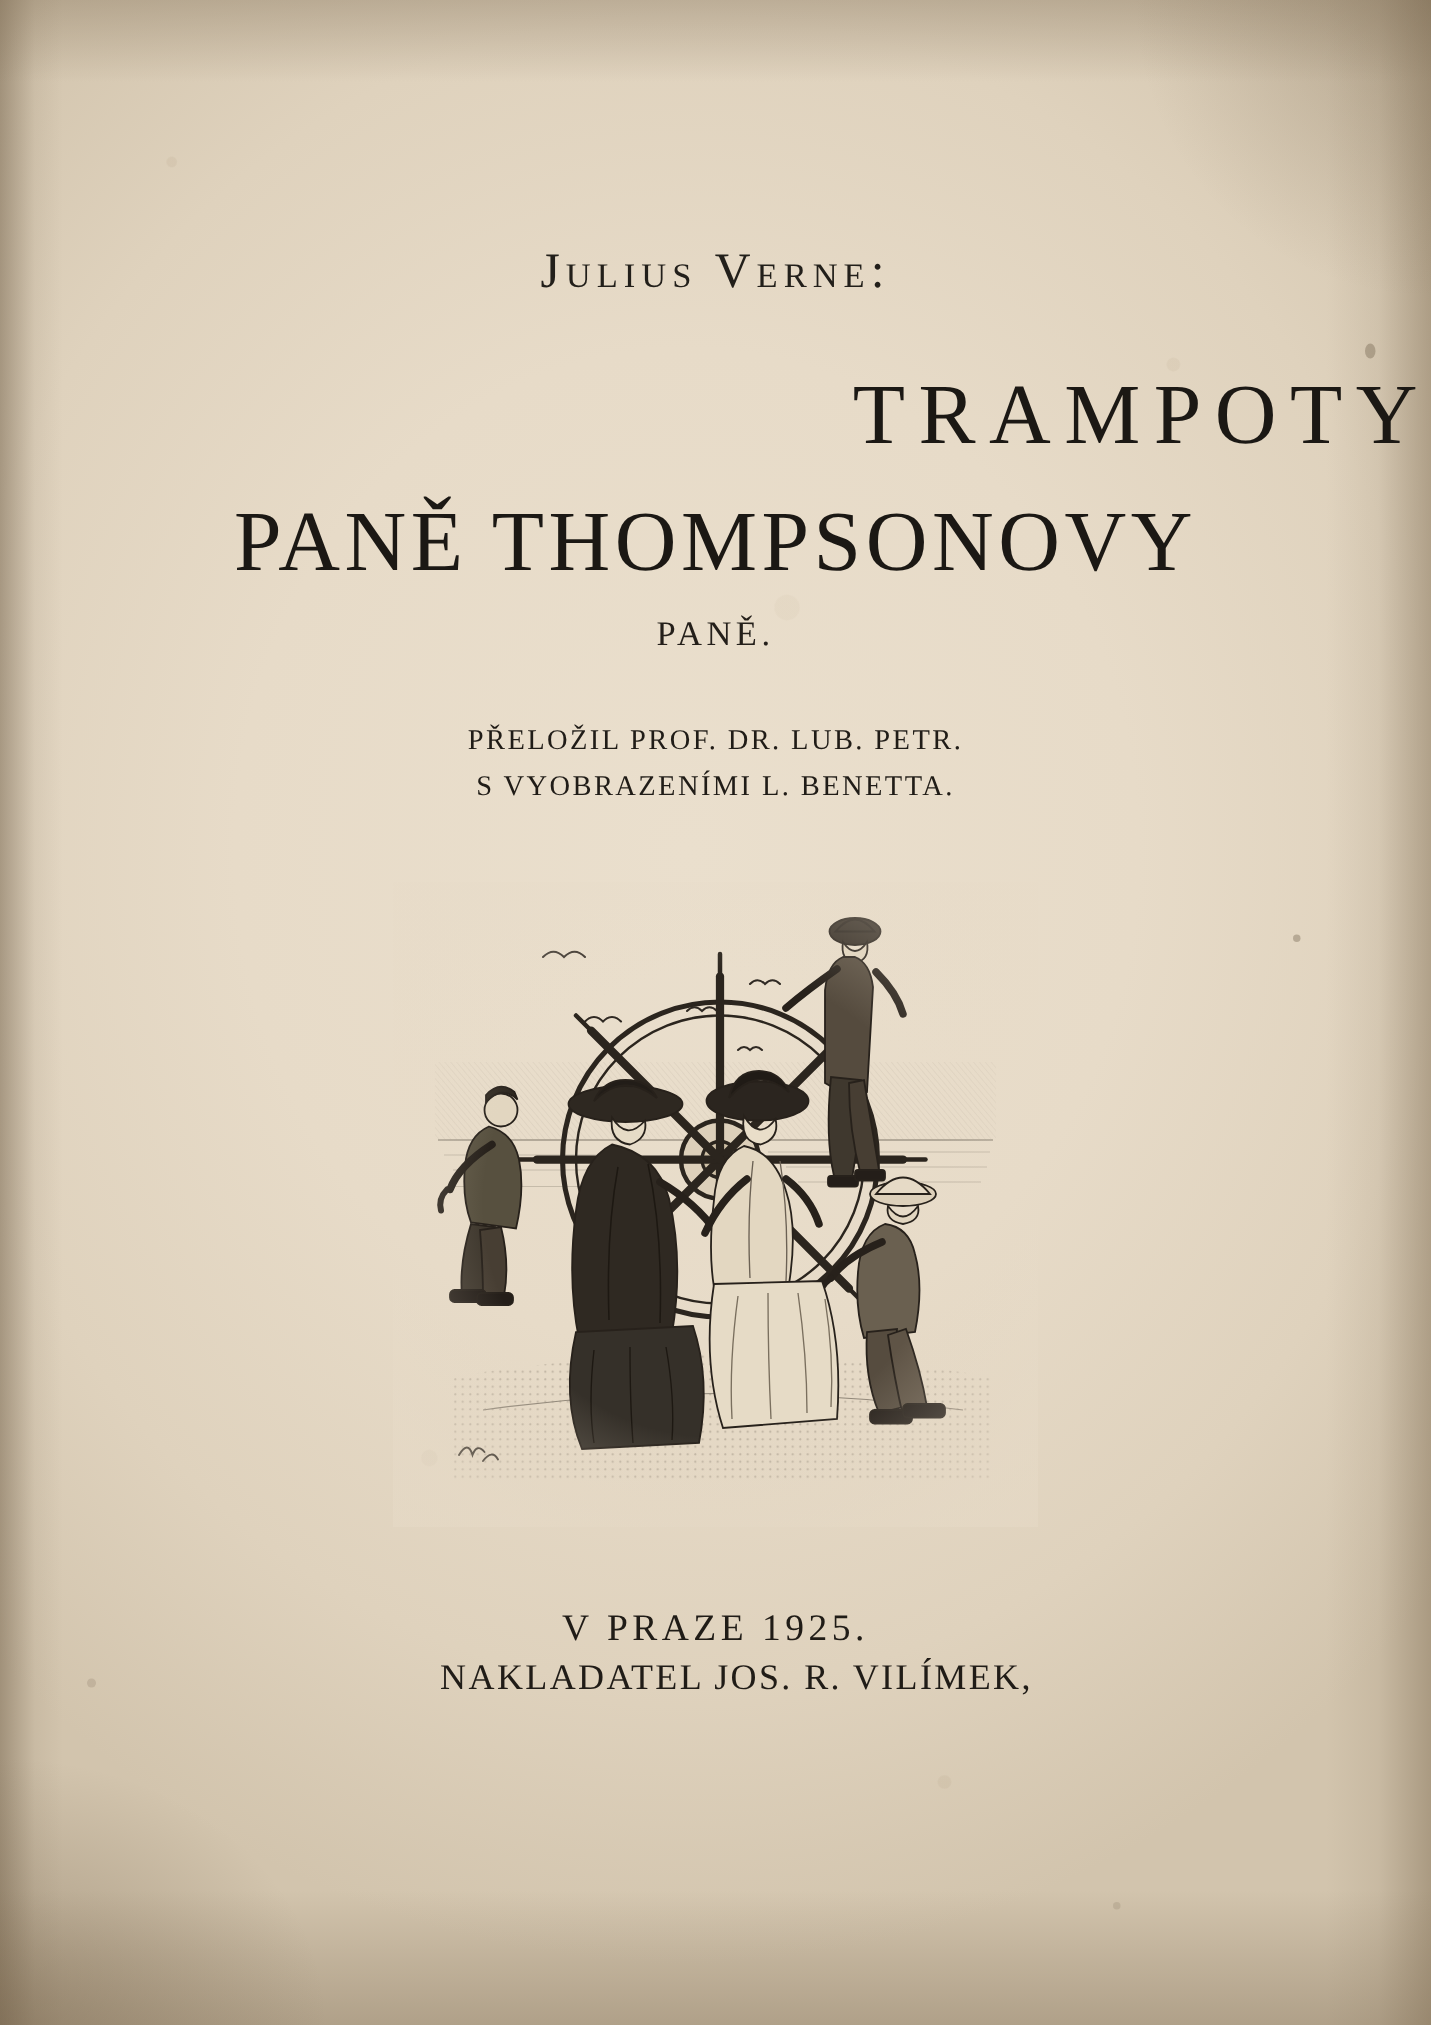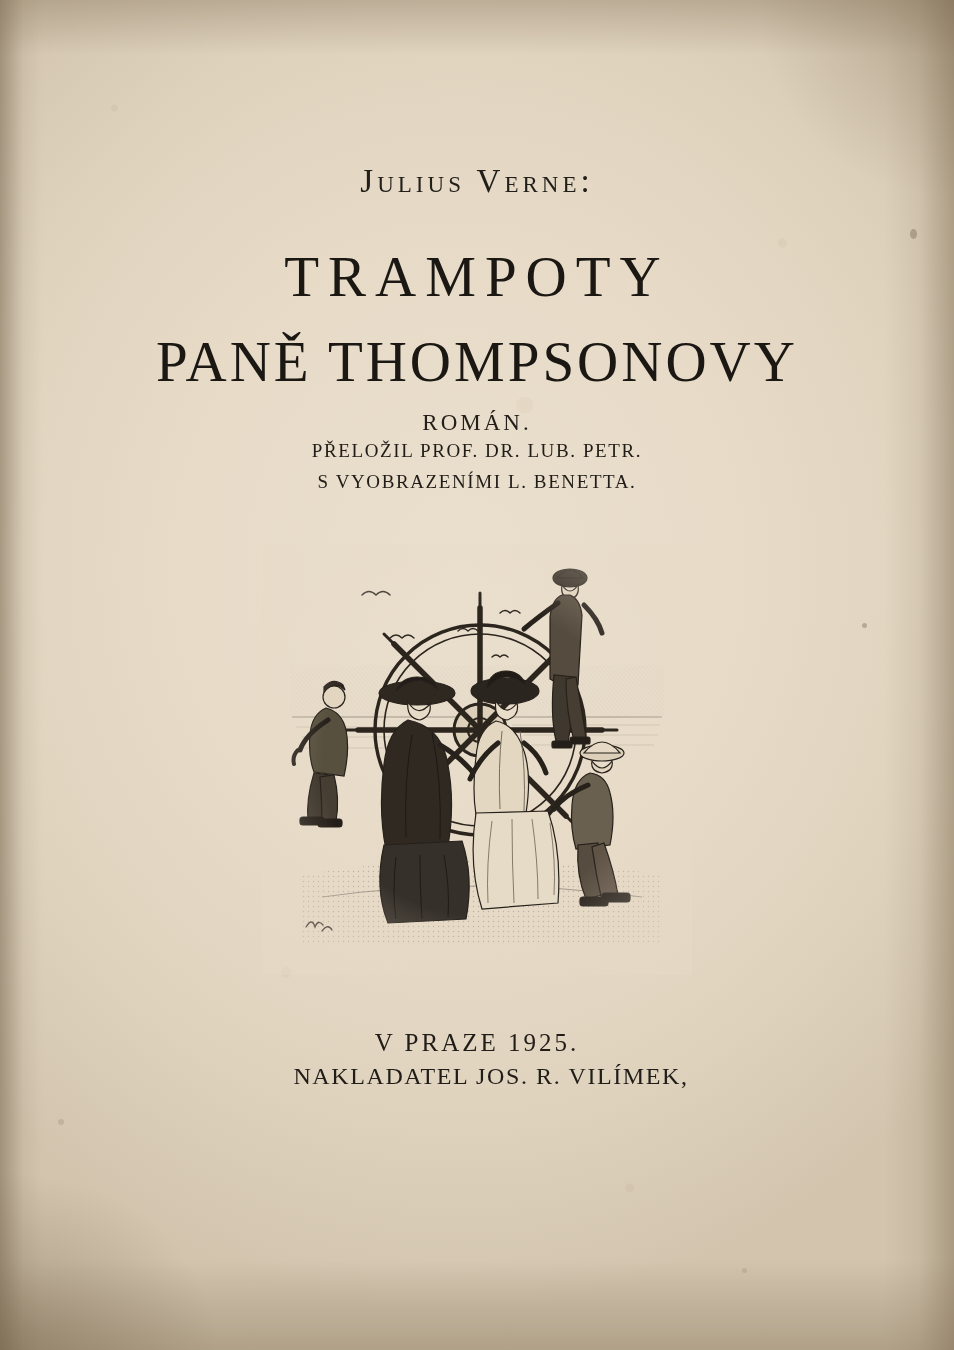--- a/index.html
+++ b/index.html
@@ -85,35 +85,37 @@
     font-family: "Liberation Serif", serif;
     text-align: center;
   }
 
   .title-1 {
     margin-top: 44px;
     font-size: 57px;
     letter-spacing: 9px;
     color: #1b1814;
     font-family: "Liberation Serif", serif;
+    text-align: right;
   }
   .title-2 {
     margin-top: 20px;
     font-size: 57px;
     letter-spacing: 3px;
     color: #1b1814;
     font-family: "Liberation Serif", serif;
   }
   .subtitle {
     margin-top: 16px;
     font-size: 23px;
     letter-spacing: 3px;
     color: #241f1a;
   }
   .credits {
+    margin-top: 43px;
     font-size: 19px;
     letter-spacing: 1.6px;
     color: #201c17;
     line-height: 1.55;
   }
   .credits div + div { margin-top: 2px; }
 
   
   .illustration {
     position: relative;
@@ -152,21 +154,21 @@
   <div class="speck" style="left:58px;top:1119px;width:6px;height:6px;opacity:.5;"></div>
   <div class="speck" style="left:742px;top:1268px;width:5px;height:5px;opacity:.45;"></div>
 
   <div class="content">
 
     <div class="author sc">Julius Verne:</div>
 
     <div class="title-1">TRAMPOTY</div>
     <div class="title-2">PANĚ THOMPSONOVY</div>
 
-    <div class="subtitle">ROMÁN.</div>
+    <div class="subtitle">PANĚ.</div>
 
     <div class="credits">
       <div>PŘELOŽIL PROF. DR. LUB. PETR.</div>
       <div>S VYOBRAZENÍMI L. BENETTA.</div>
     </div>
 
     <div class="illustration">
       <svg width="430" height="430" viewBox="0 0 430 430" xmlns="http://www.w3.org/2000/svg">
         <defs>
           <pattern id="hatch" width="4" height="4" patternUnits="userSpaceOnUse" patternTransform="rotate(45)">

